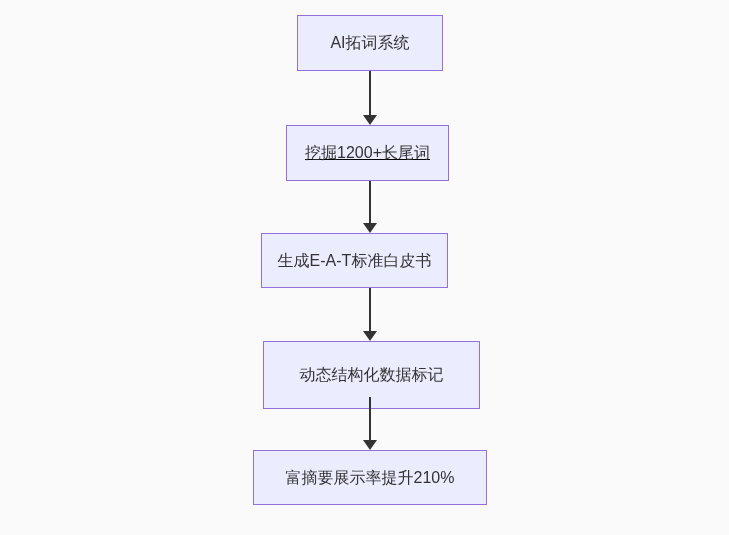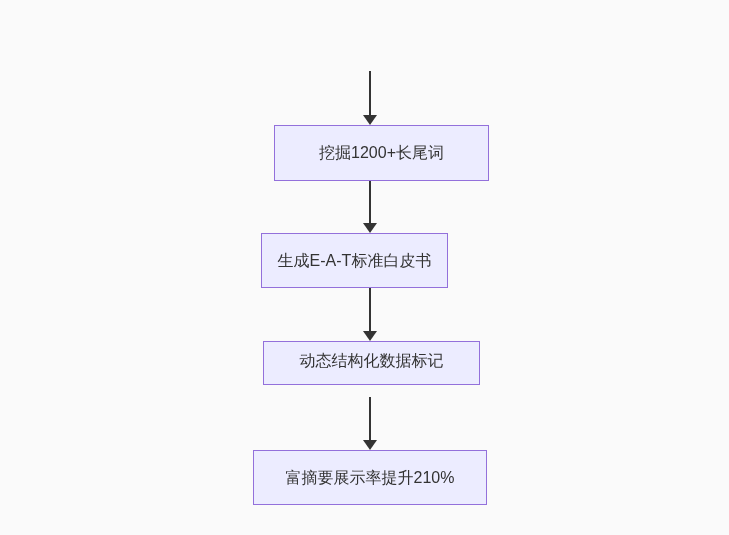--- a/index.html
+++ b/index.html
@@ -49,45 +49,48 @@
     border-left: 7px solid transparent;
     border-right: 7px solid transparent;
     border-top: 10px solid #333333;
   }
 </style>
 </head>
 <body>
 
 <div class="canvas">
 
+  <div class="node" style="left:297px; top:15px; width:146px; height:56px;">
+    <span class="node-label">AI拓词系统</span>
+  </div>
 
   <div class="edge" style="left:362px; top:71px; height:54px;">
     <div class="edge-line"></div>
     <div class="edge-head"></div>
   </div>
 
-  <div class="node" style="left:274px; top:125px; width:215px; height:56px;">
+  <div class="node" style="left:286px; top:125px; width:163px; height:56px;text-decoration:underline;">
     <span class="node-label">挖掘1200+长尾词</span>
   </div>
 
   <div class="edge" style="left:362px; top:181px; height:52px;">
     <div class="edge-line"></div>
     <div class="edge-head"></div>
   </div>
 
   <div class="node" style="left:261px; top:233px; width:187px; height:55px;">
     <span class="node-label">生成E-A-T标准白皮书</span>
   </div>
 
   <div class="edge" style="left:362px; top:288px; height:53px;">
     <div class="edge-line"></div>
     <div class="edge-head"></div>
   </div>
 
-  <div class="node" style="left:263px; top:341px; width:217px; height:44px;font-family:Liberation Mono, monospace;">
+  <div class="node" style="left:263px; top:341px; width:217px; height:68px;">
     <span class="node-label">动态结构化数据标记</span>
   </div>
 
   <div class="edge" style="left:362px; top:397px; height:53px;">
     <div class="edge-line"></div>
     <div class="edge-head"></div>
   </div>
 
   <div class="node" style="left:253px; top:450px; width:234px; height:55px;">
     <span class="node-label">富摘要展示率提升210%</span>

